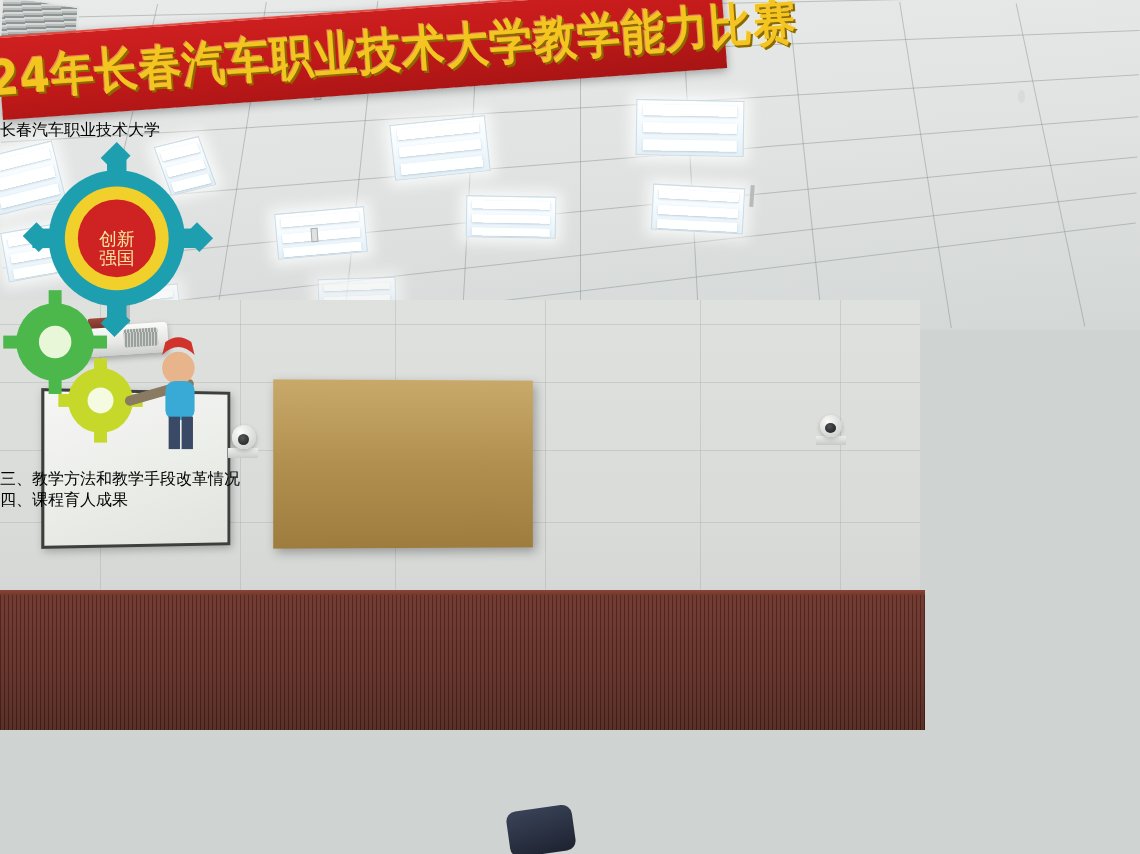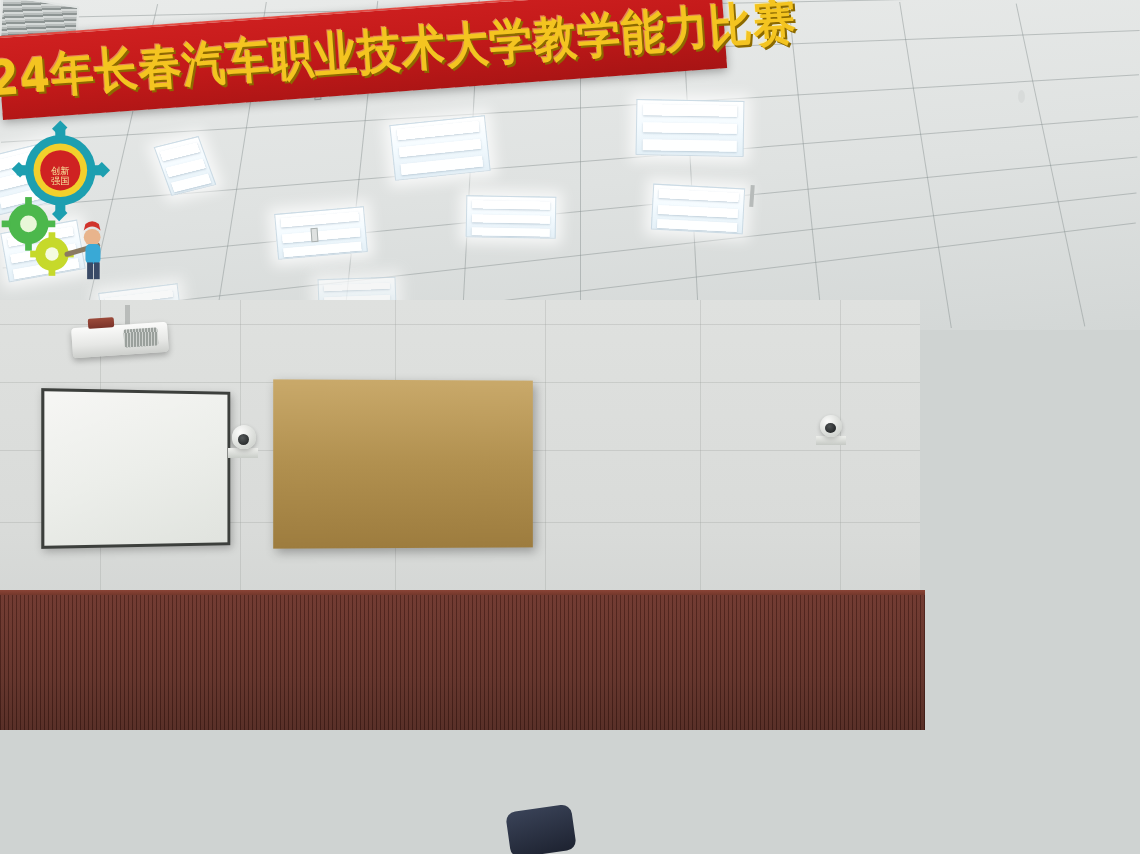--- a/index.html
+++ b/index.html
@@ -840,20 +840,24 @@
   <div id="blackboard-frame" class="abs">
     <div id="blackboard"></div>
   </div>
   <div id="chalk-tray" class="abs"></div>
 
   <div id="tv-bezel" class="abs">
     <div id="tv-screen">
 
       <div id="slide-title-rule"></div>
 
+      <div id="slide-logo">
+        <span id="slide-logo-mark"></span>
+        <span id="slide-logo-text">长春汽车职业技术大学</span>
+      </div>
 
       
       <svg id="slide-gear-art" viewBox="0 0 74 100">
         <g transform="translate(36,30)">
           <g fill="#1d9fb0">
             <circle r="21"></circle>
           </g>
           <g fill="#1d9fb0">
             <rect x="-3" y="-26" width="6" height="7"></rect>
             <rect x="-3" y="19" width="6" height="7"></rect>
@@ -890,20 +894,22 @@
           <circle cx="55" cy="70" r="5" fill="#e8b48c"></circle>
           <path d="M50 66 q5 -5 10 0 l-1 -4 q-4 -3 -8 0 z" fill="#d0332c"></path>
           <rect x="51" y="74" width="9" height="12" rx="3" fill="#39a9d6"></rect>
           <rect x="52" y="85" width="3.5" height="10" fill="#3a4a66"></rect>
           <rect x="56" y="85" width="3.5" height="10" fill="#3a4a66"></rect>
         </g>
       </svg>
 
 
       <div id="slide-list">
+        <div class="slide-item"><span>三、教学方法和教学手段改革情况</span></div>
+        <div class="slide-item"><span>四、课程育人成果</span></div>
       </div>
     </div>
 
     <div id="tv-controlbar">
       <span class="tvbtn" style="width:22px"></span>
       <span class="tvbtn" style="width:40px;margin-left:42px"></span>
       <span class="tvbtn" style="width:28px;margin-left:44px"></span>
       <span class="tvbtn" style="width:34px;margin-left:26px"></span>
       <span class="tvbtn" style="width:26px;margin-left:12px"></span>
     </div>

